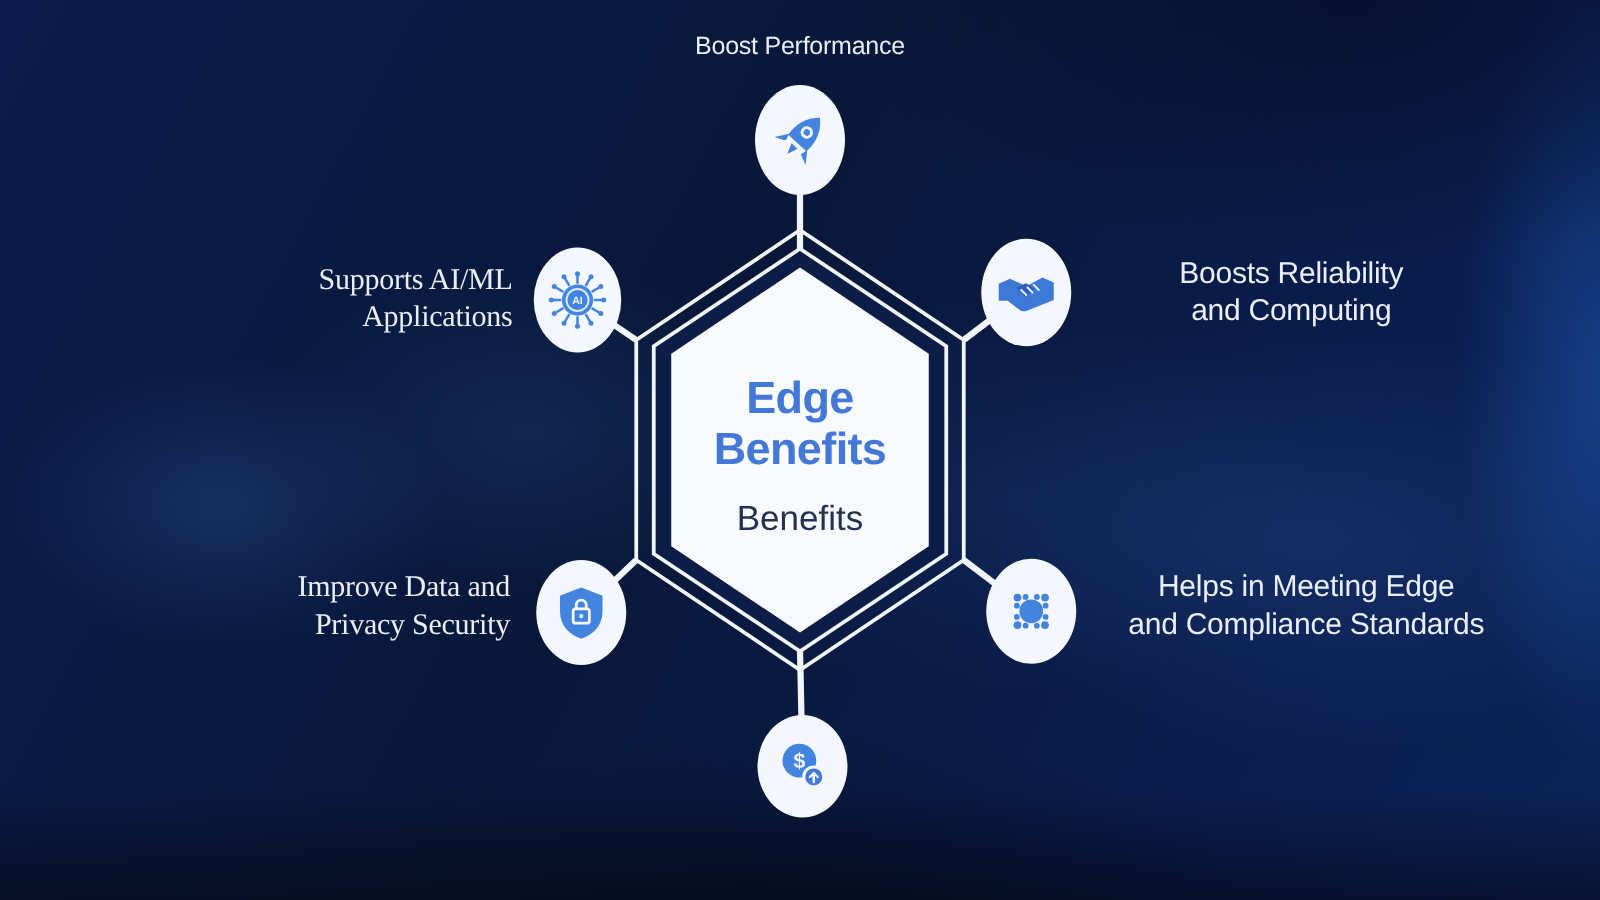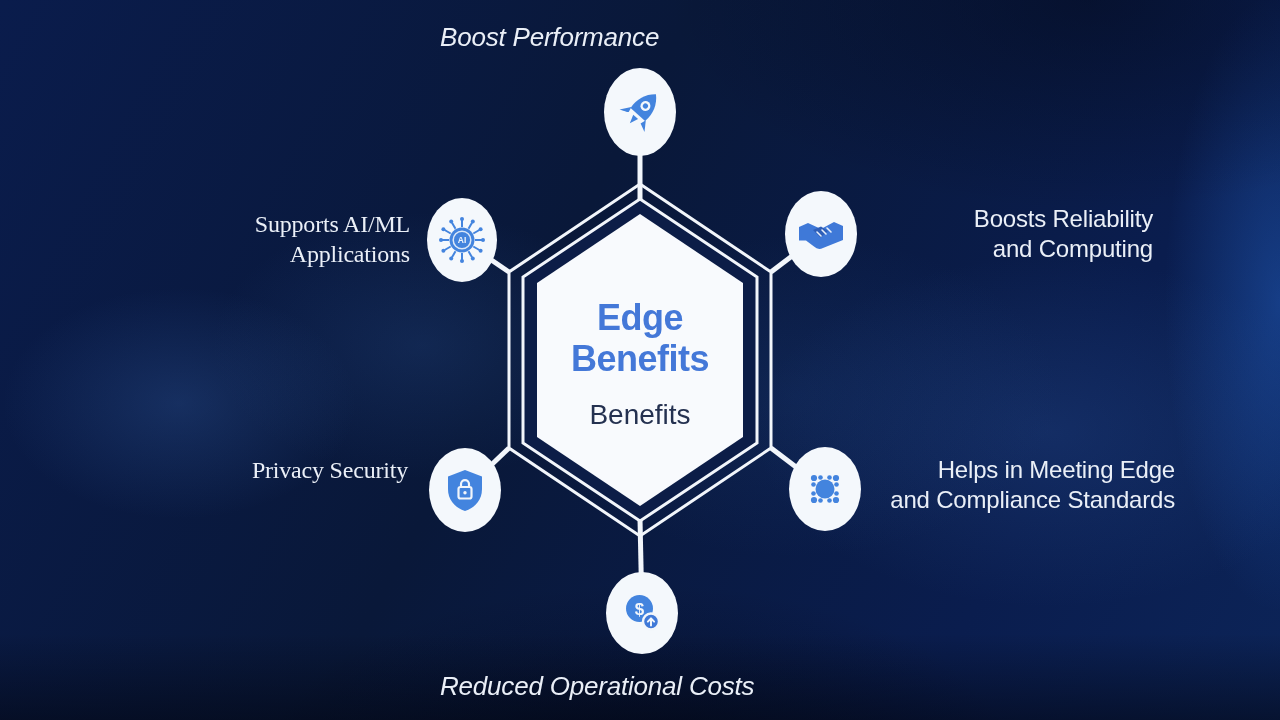--- a/index.html
+++ b/index.html
@@ -12,23 +12,23 @@
       radial-gradient(ellipse 500px 240px at 50% 106%, rgba(3,8,24,.55), transparent 75%),
       radial-gradient(ellipse 160px 430px at 100% 42%, rgba(40,110,220,.38), transparent 72%),
       radial-gradient(ellipse 260px 170px at 14% 56%, rgba(52,96,168,.30), transparent 68%),
       radial-gradient(ellipse 300px 190px at 33% 48%, rgba(48,92,162,.22), transparent 70%),
       radial-gradient(ellipse 380px 230px at 62% 55%, rgba(40,82,150,.18), transparent 70%),
       radial-gradient(ellipse 420px 250px at 82% 60%, rgba(48,92,165,.26), transparent 70%),
       linear-gradient(118deg, #0a1c4c 0%, #091839 42%, #0a1d4e 78%, #0c2458 100%);
   }
   .diagram-svg{position:absolute;left:0;top:0;}
   .label{position:absolute;color:#eaeff7;font-size:24px;font-weight:500;line-height:30px;letter-spacing:-0.2px;}
-  .label.center{text-align:left;font-size:26px;font-style:italic;}
+  .label.center{text-align:center;font-size:20px;}
   .label.right{text-align:right;font-family:Liberation Serif, serif;}
-  .label.left{text-align:right;}
+  .label.left{text-align:center;margin-left:20px;}
   .center-title{position:absolute;left:515px;top:297px;width:250px;text-align:center;}
   .center-title .big{font-size:36px;line-height:41px;font-weight:700;color:#4478d8;letter-spacing:-0.5px;}
   .center-title .sub{font-size:28px;line-height:32px;font-weight:400;color:#243150;margin-top:20px;}
   .icon{position:absolute;}
 </style>
 </head>
 <body>
 
 <div class="stage">
 
@@ -148,29 +148,29 @@
     <div>Supports AI/ML</div>
     <div>Applications</div>
   </div>
 
   <div class="label left" style="left:873px;top:204px;width:280px;">
     <div>Boosts Reliability</div>
     <div>and Computing</div>
   </div>
 
   <div class="label right" style="right:872px;top:455px;width:260px;">
+    <div>Improve Data and</div>
     <div>Privacy Security</div>
   </div>
 
   <div class="label left" style="left:875px;top:455px;width:300px;">
     <div>Helps in Meeting Edge</div>
     <div>and Compliance Standards</div>
   </div>
 
-  <div class="label center" style="left:440px;top:671px;width:400px;">Reduced Operational Costs</div>
 
   <div class="center-title">
     <div class="big">Edge</div>
     <div class="big">Benefits</div>
     <div class="sub">Benefits</div>
   </div>
 
 </div>
 
 </body></html>

